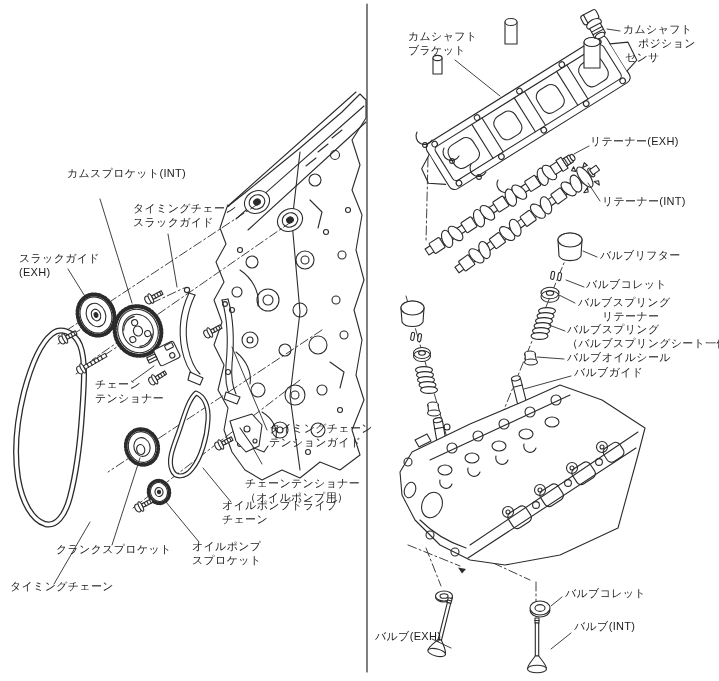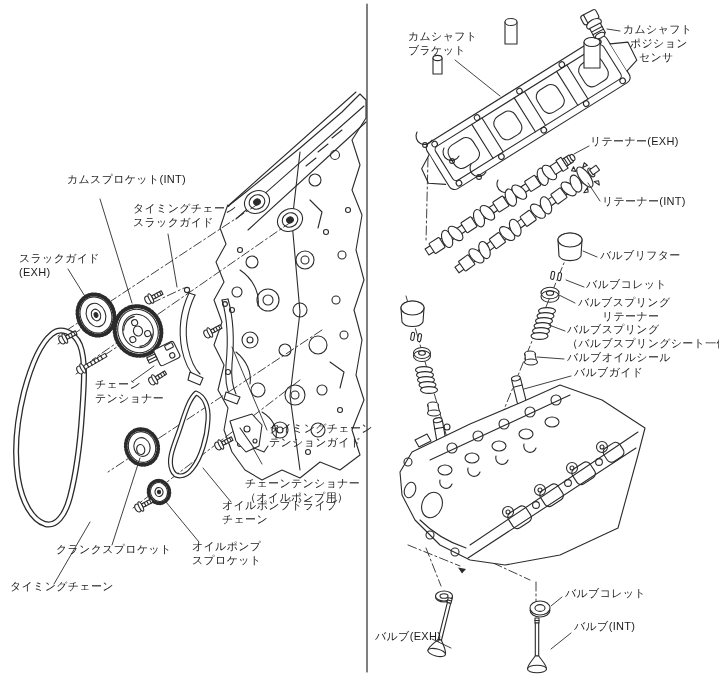--- a/index.html
+++ b/index.html
@@ -483,21 +483,21 @@
     <line x1="564" y1="359" x2="537" y2="357"></line>
     <line x1="571" y1="376" x2="524" y2="389"></line>
     <line x1="562" y1="597" x2="551" y2="606"></line>
     <line x1="571" y1="633" x2="551" y2="649"></line>
     <line x1="432" y1="639" x2="451" y2="648"></line>
   </g>
 </g>
 </svg>
 
 <div>
-  <div class="lbl" style="left:67px;top:172px">
+  <div class="lbl" style="left:67px;top:166px">
         <span>カムスプロケット(INT)</span>
       </div>
   <div class="lbl" style="left:133px;top:201px">
         <span>タイミングチェーン</span>
         <span>スラックガイド</span>
       </div>
   <div class="lbl" style="left:19px;top:251px">
         <span>スラックガイド</span>
         <span>(EXH)</span>
       </div>
@@ -527,22 +527,22 @@
   <div class="lbl" style="left:10px;top:579px">
         <span>タイミングチェーン</span>
       </div>
 
   <div class="lbl" style="left:408px;top:29px">
         <span>カムシャフト</span>
         <span>ブラケット</span>
       </div>
   <div class="lbl" style="left:623px;top:22px">
         <span>カムシャフト</span>
-        <span style="margin-left:7px">ポジション</span>
-        <span style="margin-left:16px">センサ</span>
+        <span style="margin-left:15px">ポジション</span>
+        <span style="margin-left:2px">センサ</span>
       </div>
   <div class="lbl" style="left:590px;top:134px">
         <span>リテーナー(EXH)</span>
       </div>
   <div class="lbl" style="left:602px;top:194px">
         <span>リテーナー(INT)</span>
       </div>
   <div class="lbl" style="left:600px;top:248px">
         <span>バルブリフター</span>
       </div>

